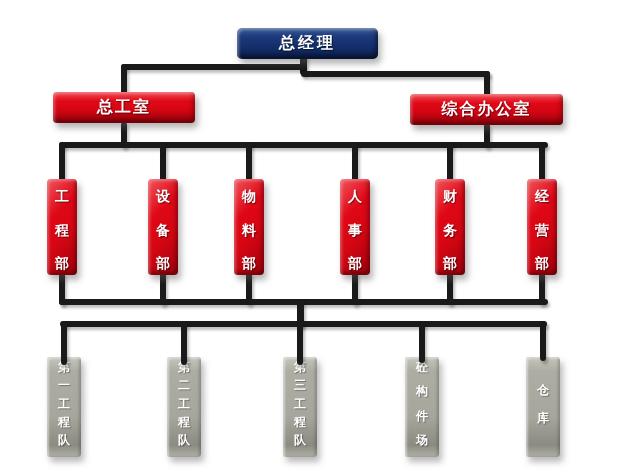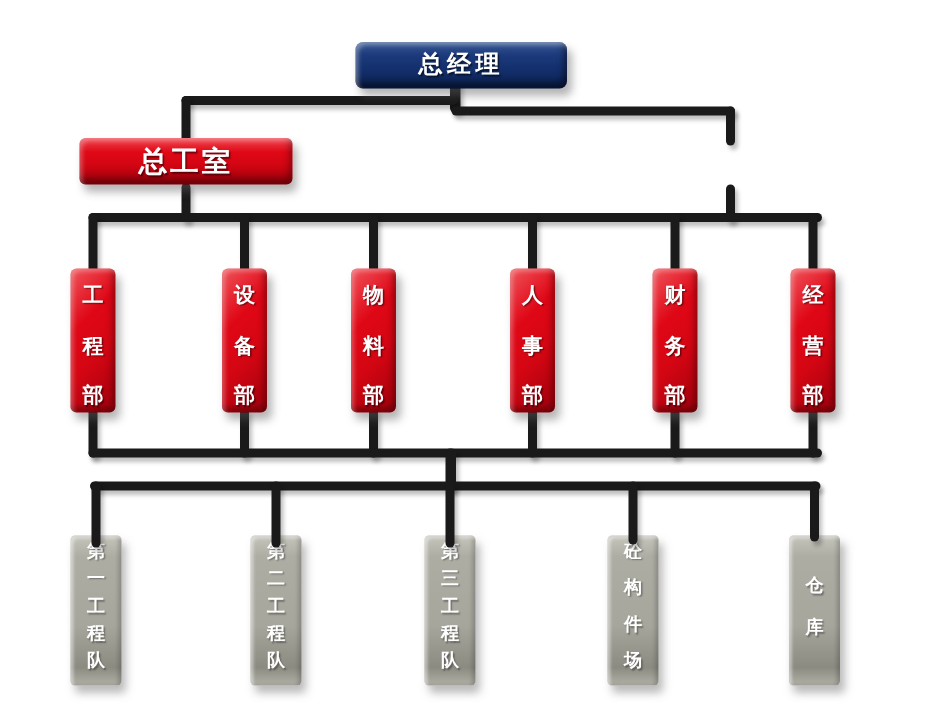--- a/index.html
+++ b/index.html
@@ -18,21 +18,21 @@
   
   .root-box{
     background:linear-gradient(180deg,#3a5a95 0%,#1c3a7c 28%,#14306e 55%,#0c2254 100%);
     border-radius:5px;font-size:16px;letter-spacing:3px;
     box-shadow:inset 2px 2px 3px rgba(255,255,255,0.35),inset -2px -4px 5px rgba(0,0,0,0.5),3px 5px 6px rgba(90,90,90,0.45);
     text-shadow:1px 1px 1px rgba(0,0,0,0.55);
   }
   
   .office-box{
     background:linear-gradient(180deg,#f04a52 0%,#e00817 30%,#d50613 55%,#9e000c 100%);
-    border-radius:4px;font-size:19px;letter-spacing:2px;
+    border-radius:4px;font-size:16px;letter-spacing:2px;
     box-shadow:inset 2px 2px 3px rgba(255,255,255,0.3),inset -2px -4px 5px rgba(0,0,0,0.35),3px 5px 6px rgba(90,90,90,0.45);
     text-shadow:1px 1px 1px rgba(0,0,0,0.5);
   }
   
   .dept-box{
     flex-direction:column;justify-content:space-between;padding:10px 0 5px 0;box-sizing:border-box;
     background:linear-gradient(135deg,#f0545b 0%,#df0716 35%,#d50613 60%,#9e000c 100%);
     border-radius:4px;font-size:14px;
     box-shadow:inset 2px 2px 3px rgba(255,255,255,0.3),inset -2px -3px 4px rgba(0,0,0,0.35),3px 5px 6px rgba(90,90,90,0.45);
     text-shadow:1px 1px 1px rgba(0,0,0,0.5);
@@ -80,20 +80,21 @@
   <div class="ln" style="left:60px;top:321px;width:487px;height:6px;"></div>
   <div class="ln top" style="left:61px;top:321px;width:6px;height:44px;"></div>
   <div class="ln top" style="left:181px;top:321px;width:6px;height:44px;"></div>
   <div class="ln top" style="left:297px;top:321px;width:6px;height:44px;"></div>
   <div class="ln top" style="left:419px;top:321px;width:6px;height:42px;"></div>
   <div class="ln top" style="left:540px;top:321px;width:6px;height:40px;"></div>
 
   <div class="node root-box" style="left:237px;top:28px;width:141px;height:31px;">总经理</div>
 
   <div class="node office-box" style="left:53px;top:92px;width:142px;height:31px;">总工室</div>
+  <div class="node office-box" style="left:410px;top:94px;width:153px;height:31px;">综合办公室</div>
 
   <div class="node dept-box" style="left:47px;top:179px;width:30px;height:96px;">
       <span class="ch">工</span>
       <span class="ch">程</span>
       <span class="ch">部</span>
     </div>
   <div class="node dept-box" style="left:148px;top:179px;width:30px;height:96px;">
       <span class="ch">设</span>
       <span class="ch">备</span>
       <span class="ch">部</span>

